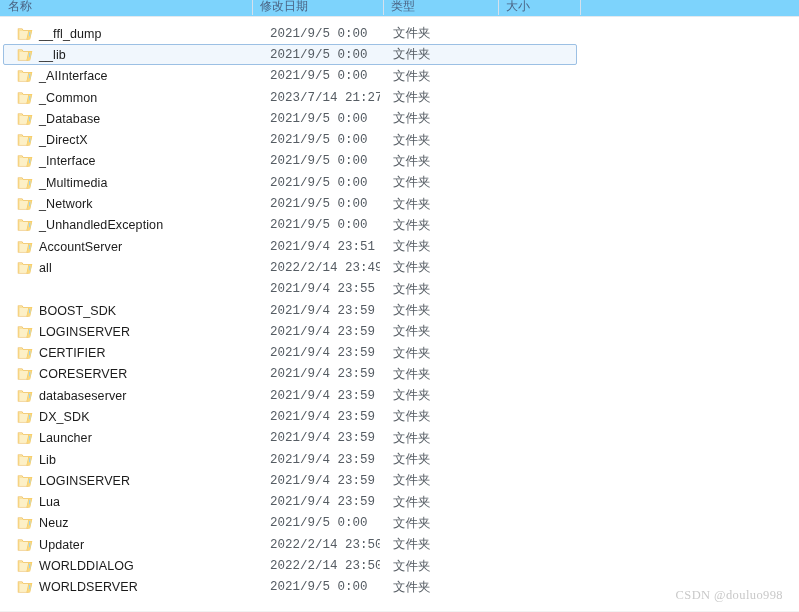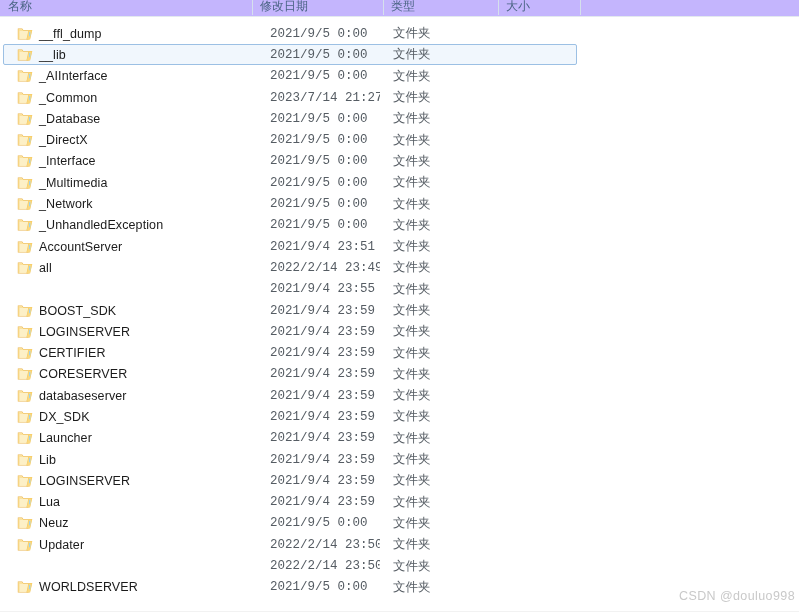--- a/index.html
+++ b/index.html
@@ -19,21 +19,21 @@
     position: relative;
     width: 799px;
     height: 612px;
     background: #ffffff;
   }
 
   
   #col-header {
     position: relative;
     height: 16px;
-    background: #c4b5fd;
+    background: #7dd3fc;
     border-bottom: 1px solid #e3e9ef;
     overflow: hidden;
   }
   .col-head {
     position: absolute;
     top: -3px;
     height: 19px;
     line-height: 19px;
     font-size: 12px;
     color: #4a6484;
@@ -132,26 +132,27 @@
     position: relative;
     width: 16px;
     height: 14px;
     flex: 0 0 16px;
   }
   .folder-icon svg { display: block; }
 
   
   #watermark {
     position: absolute;
-    right: 4px;
+    right: 16px;
     bottom: 9px;
     font-size: 12.5px;
     color: #c9c9c9;
     letter-spacing: 0.4px;
     white-space: nowrap;
+    font-family: Liberation Serif, serif;
   }
 
   #bottom-rule {
     position: absolute;
     left: 0;
     right: 0;
     bottom: 0;
     height: 1px;
     background: #f2f2f2;
   }
@@ -601,20 +602,33 @@
               <rect x="12.0" y="5.0" width="1.3" height="4.2" rx="0.5" fill="#9fd3e8"></rect>
             </svg>
           </span>
           <span class="name-text">Updater</span>
         </div>
         <div class="cell cell-date">2022/2/14 23:50</div>
         <div class="cell cell-type">文件夹</div>
         <div class="cell cell-size"></div>
       </div>
       <div class="row">
+        <div class="cell cell-name">
+          <span class="folder-icon">
+            <svg width="16" height="14" viewBox="0 0 16 14" xmlns="http://www.w3.org/2000/svg">
+              <path d="M0.8 1.6 L5.2 1.6 L6.3 3.0 L11.6 3.0 L11.6 12.4 L0.8 12.4 Z" fill="#e9b44c"></path>
+              <path d="M1.3 2.1 L5.0 2.1 L6.1 3.5 L11.1 3.5 L11.1 11.9 L1.3 11.9 Z" fill="#fbe09a"></path>
+              <path d="M2.6 3.9 L11.1 3.9 L11.1 11.9 L2.6 11.9 Z" fill="#fdf0c6"></path>
+              <path d="M11.6 3.0 L15.3 3.0 L13.1 12.4 L9.4 12.4 Z" fill="#f2c75c"></path>
+              <path d="M11.9 3.5 L14.8 3.5 L12.9 11.9 L10.0 11.9 Z" fill="#fbd87f"></path>
+              <rect x="12.0" y="5.0" width="1.3" height="4.2" rx="0.5" fill="#9fd3e8"></rect>
+            </svg>
+          </span>
+          <span class="name-text">WORLDDIALOG</span>
+        </div>
         <div class="cell cell-date">2022/2/14 23:50</div>
         <div class="cell cell-type">文件夹</div>
         <div class="cell cell-size"></div>
       </div>
       <div class="row">
         <div class="cell cell-name">
           <span class="folder-icon">
             <svg width="16" height="14" viewBox="0 0 16 14" xmlns="http://www.w3.org/2000/svg">
               <path d="M0.8 1.6 L5.2 1.6 L6.3 3.0 L11.6 3.0 L11.6 12.4 L0.8 12.4 Z" fill="#e9b44c"></path>
               <path d="M1.3 2.1 L5.0 2.1 L6.1 3.5 L11.1 3.5 L11.1 11.9 L1.3 11.9 Z" fill="#fbe09a"></path>

